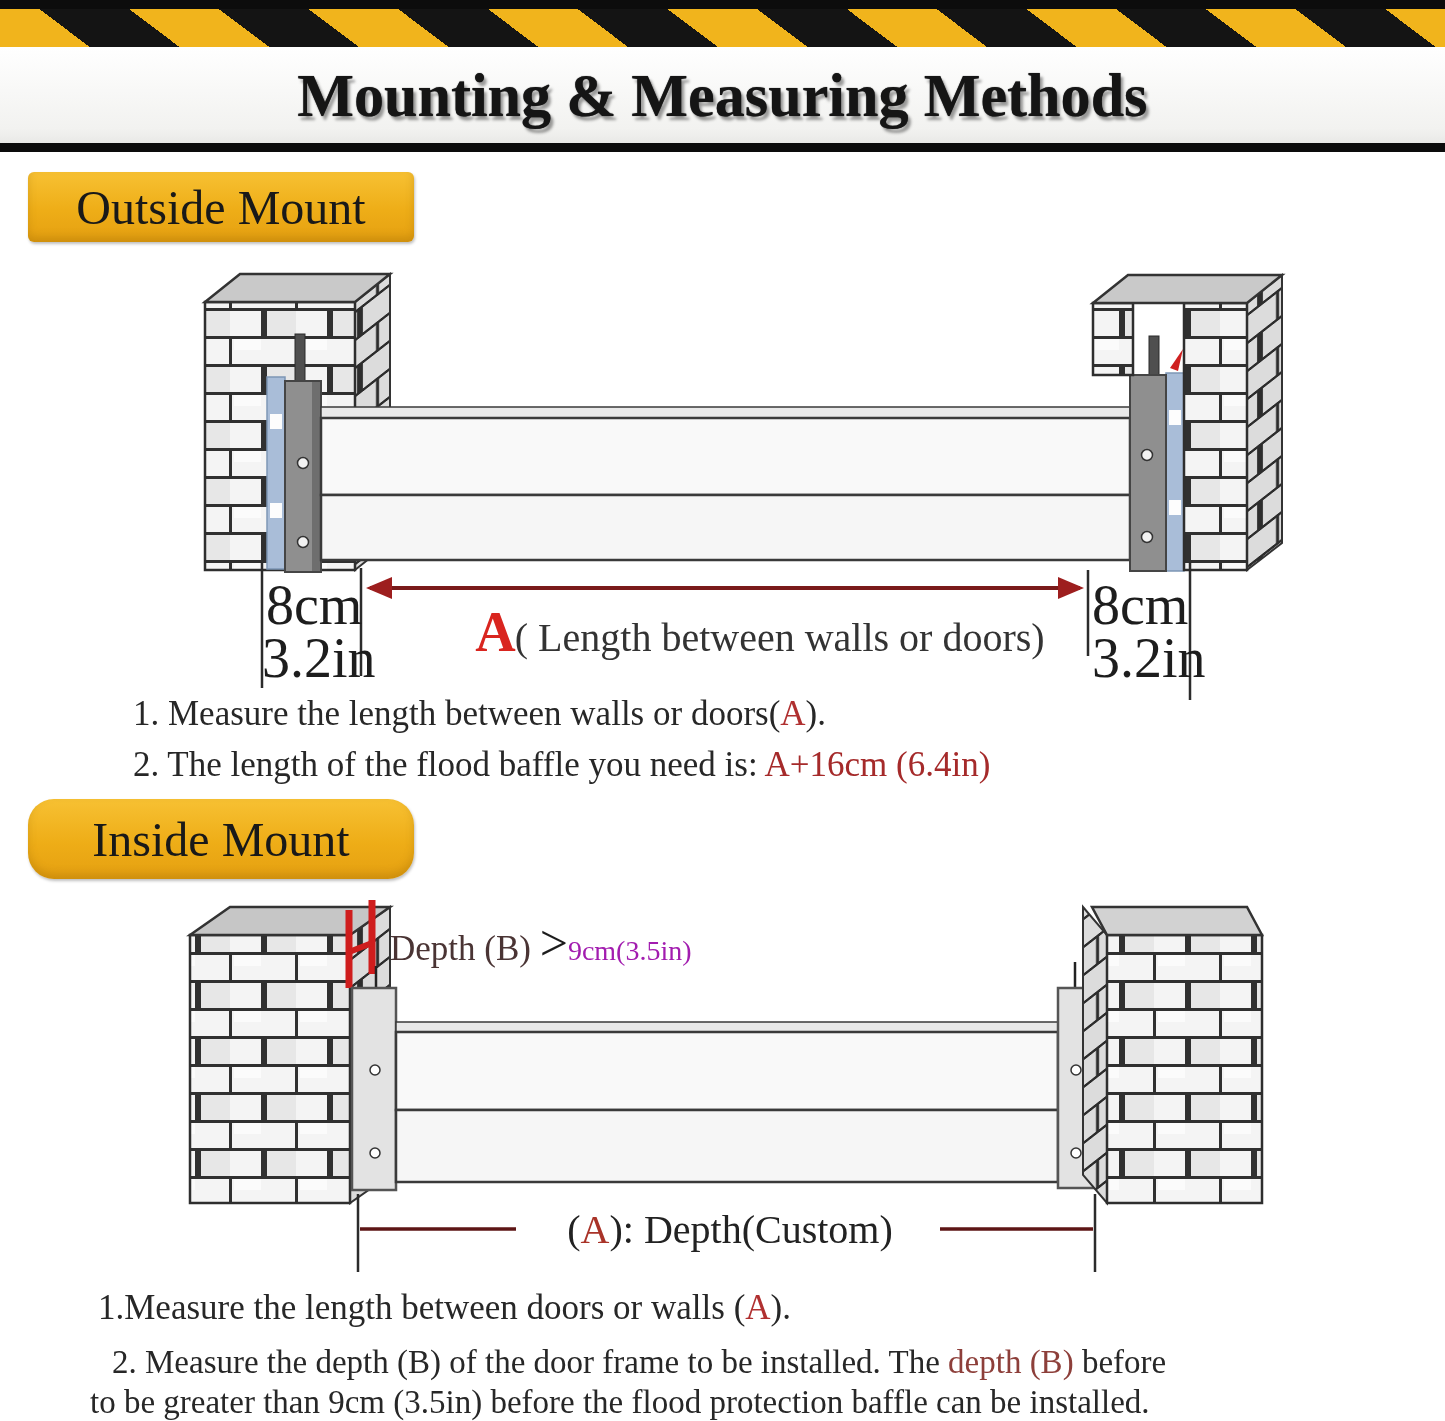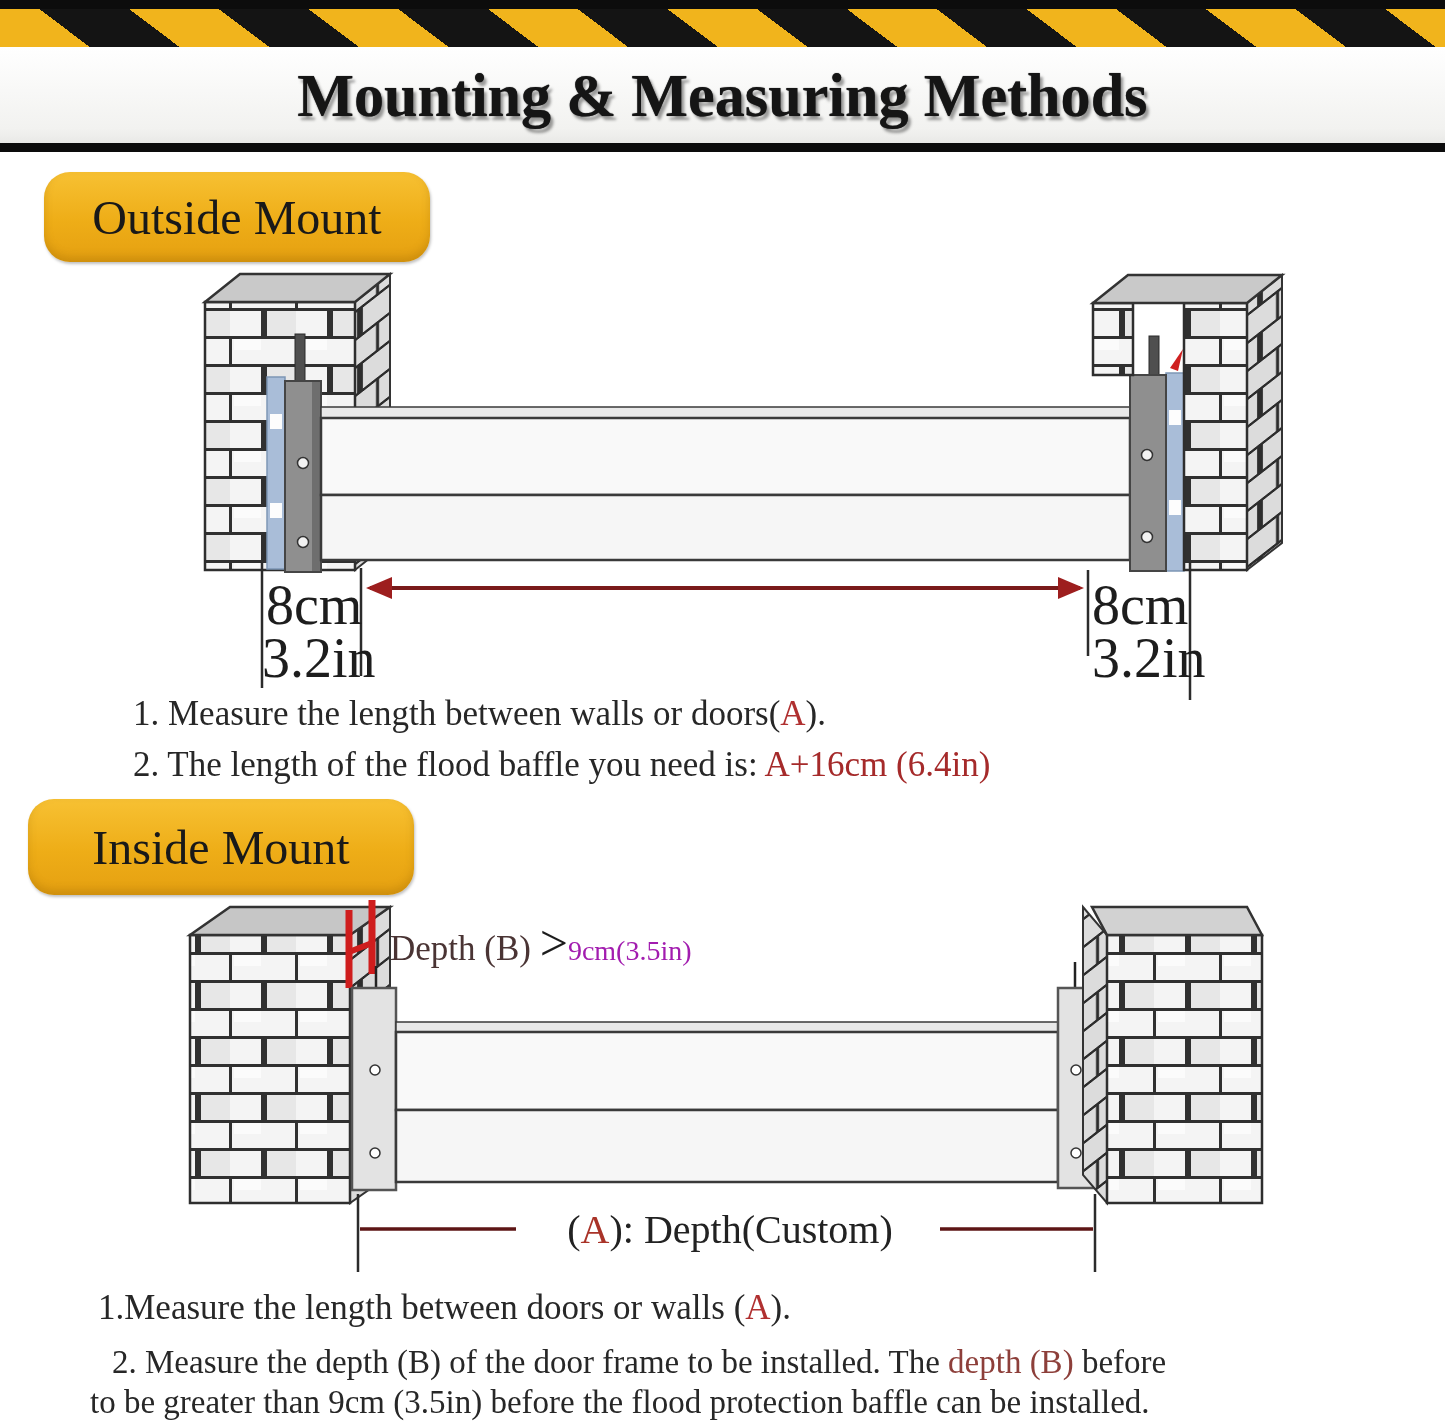--- a/index.html
+++ b/index.html
@@ -29,22 +29,22 @@
   .bottom-bar{left:0;top:143px;width:1445px;height:9px;background:#0c0c0c;}
 
   
   .badge{
     width:386px;border-radius:26px;
     background:linear-gradient(180deg,#f7c133 0%,#eead17 55%,#e5a011 100%);
     display:flex;align-items:center;justify-content:center;
     font-size:48px;color:#191919;box-shadow:inset 0 -5px 8px rgba(150,100,0,.30), 1px 2px 3px rgba(0,0,0,.25);
     white-space:nowrap;
   }
-  .badge-outside{left:44px;top:172px;height:90px;}
-  .badge-inside{left:28px;top:799px;height:96px;text-align:right;}
+  .badge-outside{left:28px;top:172px;height:70px;border-radius:6px;}
+  .badge-inside{left:28px;top:799px;height:80px;text-align:right;}
 
   
   .diagram-svg{left:0;top:0;width:1445px;height:1421px;}
 
   
   .dim-text{font-size:56px;color:#1d1d1d;line-height:1.05;white-space:nowrap;}
   .t-center{text-align:center;}
   .arrow-label{white-space:nowrap;}
   .arrow-label .big-a{font-size:56px;font-weight:bold;color:#d9251f;letter-spacing:-1px;}
   .arrow-label .rest{font-size:40px;color:#333333;}
@@ -198,20 +198,23 @@
         <line x1="1095" y1="1194" x2="1095" y2="1272" stroke="#2b2b2b" stroke-width="2.5"></line>
         <line x1="360" y1="1229" x2="516" y2="1229" stroke="#5d1515" stroke-width="3.5"></line>
         <line x1="940" y1="1229" x2="1093" y2="1229" stroke="#5d1515" stroke-width="3.5"></line>
       </g>
     </g>
   </svg>
 
   <div class="abs dim-text t-center" style="left:266px;top:576px;width:94px;">8cm</div>
   <div class="abs dim-text t-center" style="left:262px;top:629px;width:100px;">3.2in</div>
 
+  <div class="abs arrow-label t-center" style="left:430px;top:600px;width:660px;">
+    <span class="big-a">A</span><span class="rest">( Length between walls or doors)</span>
+  </div>
 
   <div class="abs dim-text t-center" style="left:1092px;top:576px;width:92px;">8cm</div>
   <div class="abs dim-text t-center" style="left:1092px;top:629px;width:96px;">3.2in</div>
 
   <div class="abs steps" style="left:133px;top:694px;">
     <span>1. Measure the length between walls or doors(</span><span class="hl-a">A</span><span>).</span>
   </div>
   <div class="abs steps" style="left:133px;top:745px;">
     <span>2. The length of the flood baffle you need is: </span><span class="hl-red">A+16cm (6.4in)</span>
   </div>

